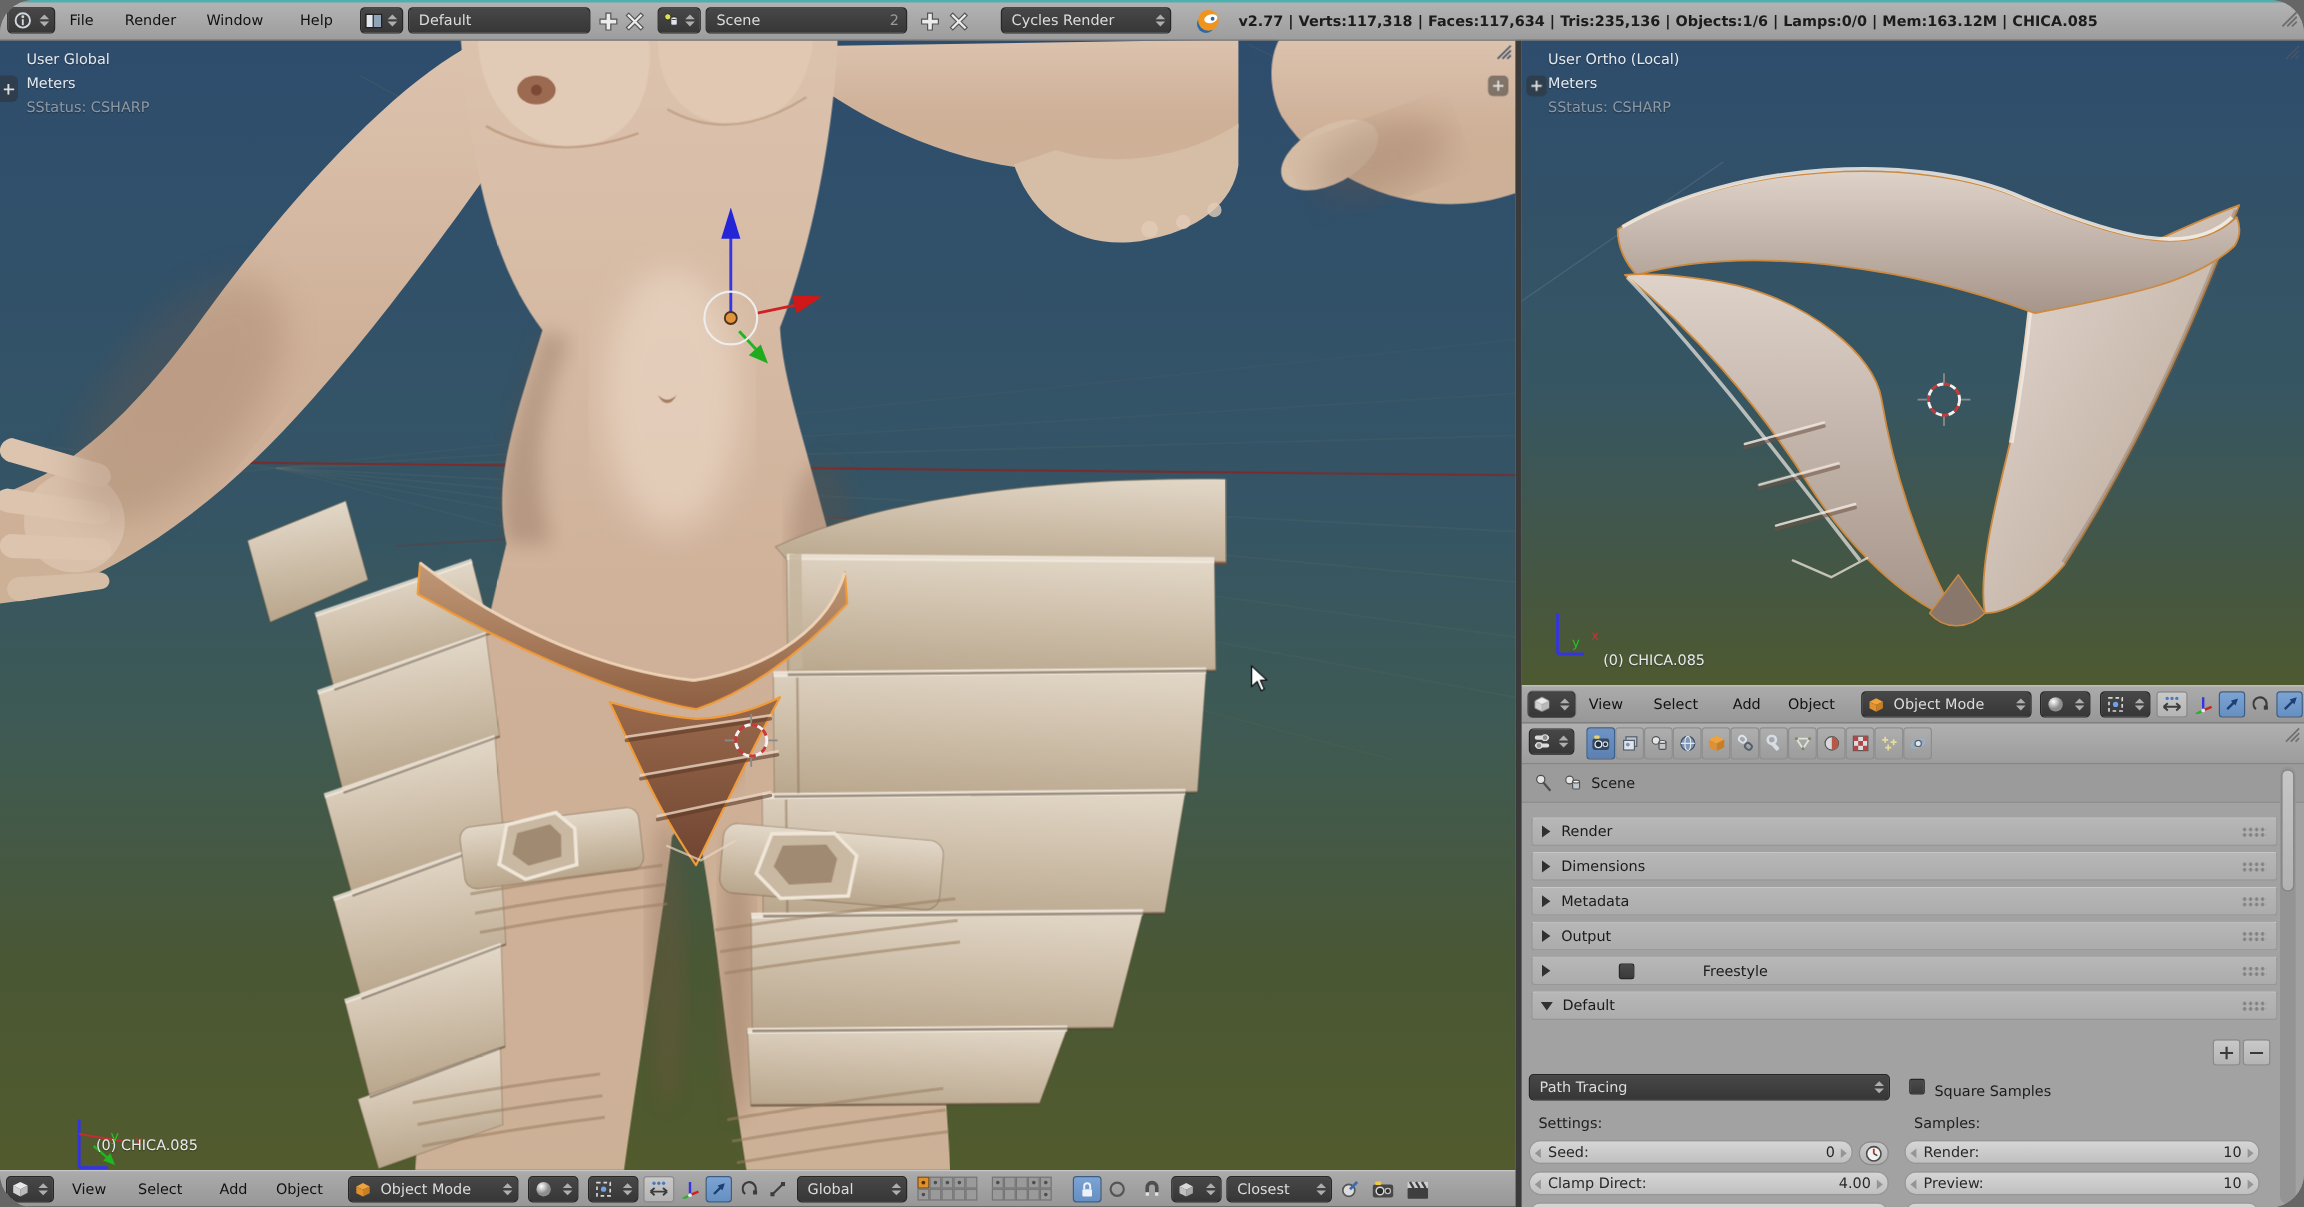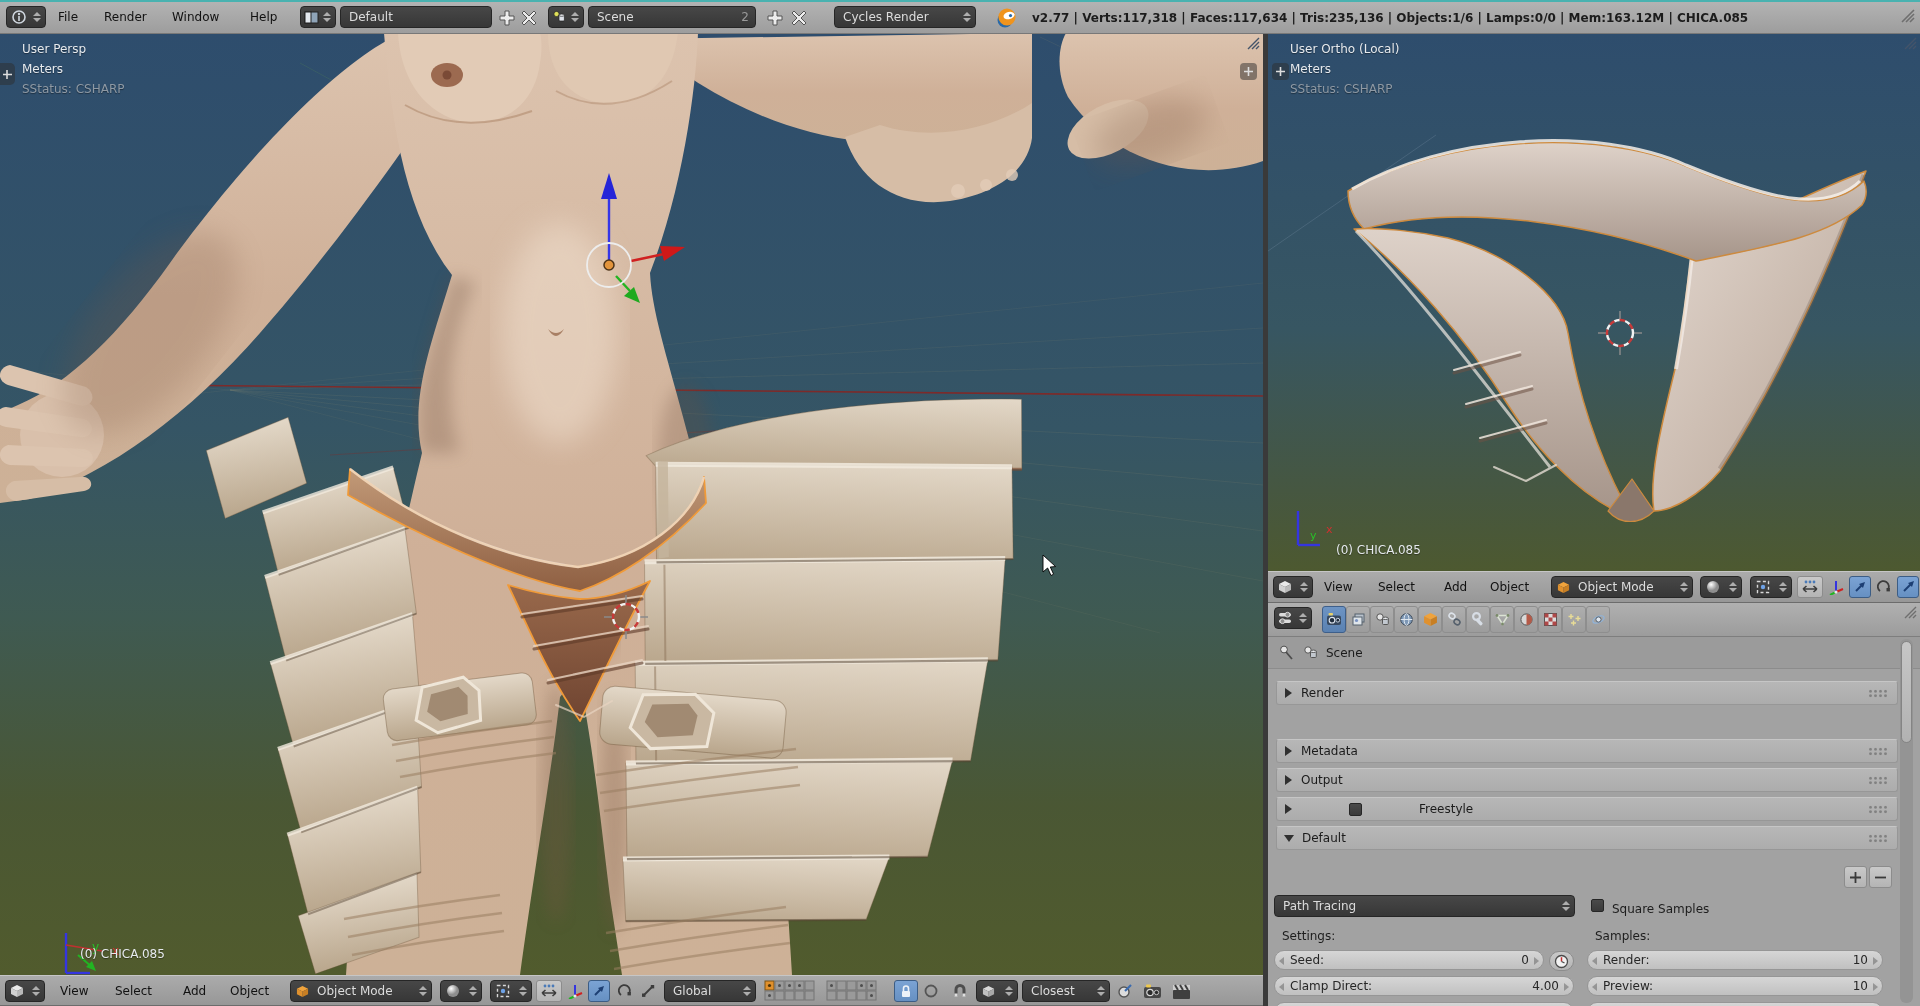--- a/index.html
+++ b/index.html
@@ -1,18 +1,18 @@
 <!DOCTYPE html>
 <html><head>
 <meta charset="utf-8">
 <style>
   html,body{margin:0;padding:0;background:#666;}
   #app{position:relative;width:1920px;height:1006px;overflow:hidden;
        font-family:"DejaVu Sans",sans-serif;font-size:12px;color:#1b1b1b;
-       background:#a5a5a5;user-select:none;}
+       background:#a5a5a5;user-select:none;border-radius:28px;}
   .abs{position:absolute;}
   
   #topline{position:absolute;left:0;top:0;width:1920px;height:2px;background:#49b2b0;z-index:60;}
   #topbar{position:absolute;left:0;top:2px;width:1920px;height:31px;background:linear-gradient(#b3b3b3,#9d9d9d);
           border-bottom:1px solid #787878;z-index:50;}
   .menu-label{position:absolute;top:8px;color:#111;cursor:default;}
   .dbtn{position:absolute;top:4px;height:22px;background:linear-gradient(#474747,#373737);
         border:1px solid #262626;border-radius:4px;color:#dcdcdc;display:flex;align-items:center;box-sizing:border-box;}
   .dbtn .txt{padding-left:8px;white-space:nowrap;overflow:hidden;}
   .updown{margin-left:auto;margin-right:4px;display:flex;flex-direction:column;gap:2px;align-items:center;}
@@ -361,21 +361,21 @@
         <polygon points="96,938 86,934 92,928" fill="#22b422"></polygon>
         <text x="112" y="922" fill="#d03030" font-size="12">x</text>
         <text x="92" y="918" fill="#28c028" font-size="12">y</text>
       </g>
 
       <g transform="translate(1043,522)">
         <polygon points="0,0 0,17 4.6,13 8,20.5 10.6,19.2 7.3,12 12.6,11.6" fill="#fff" stroke="#000" stroke-width=".9"></polygon>
       </g>
     </svg>
 
-    <div class="vp-label" style="left:22px;top:9px;">User Persp</div>
+    <div class="vp-label" style="left:22px;top:9px;">User Global</div>
     <div class="vp-label" style="left:22px;top:29px;">Meters</div>
     <div class="vp-label vp-dim" style="left:22px;top:49px;">SStatus: CSHARP</div>
     <div class="vp-label" style="left:80px;top:914px;">(0) CHICA.085</div>
 
     <div class="plus-tab" style="left:0;top:30px;width:15px;height:22px;border-radius:0 5px 5px 0;">
       <svg width="9" height="9">
           <path d="M4 0v9M0 4.5h9" stroke="#ddd" stroke-width="1.6"></path>
         </svg>
     </div>
     <div class="plus-tab" style="left:1240px;top:30px;width:17px;height:17px;">
@@ -838,20 +838,25 @@
         <ellipse cx="10.4" cy="6.3" rx="2.9" ry="1.2" fill="#eef1f4" stroke="#555"></ellipse>
       </svg>
       <span style="margin-left:7px;">Scene</span>
     </div>
 
     <div class="prow" style="top:78px;">
       <span class="tri-r"></span>
       <span>Render</span>
       <span class="gripdots"></span>
     </div>
+    <div class="prow" style="top:107px;">
+      <span class="tri-r"></span>
+      <span>Dimensions</span>
+      <span class="gripdots"></span>
+    </div>
     <div class="prow" style="top:136px;">
       <span class="tri-r"></span>
       <span>Metadata</span>
       <span class="gripdots"></span>
     </div>
     <div class="prow" style="top:165px;">
       <span class="tri-r"></span>
       <span>Output</span>
       <span class="gripdots"></span>
     </div>

